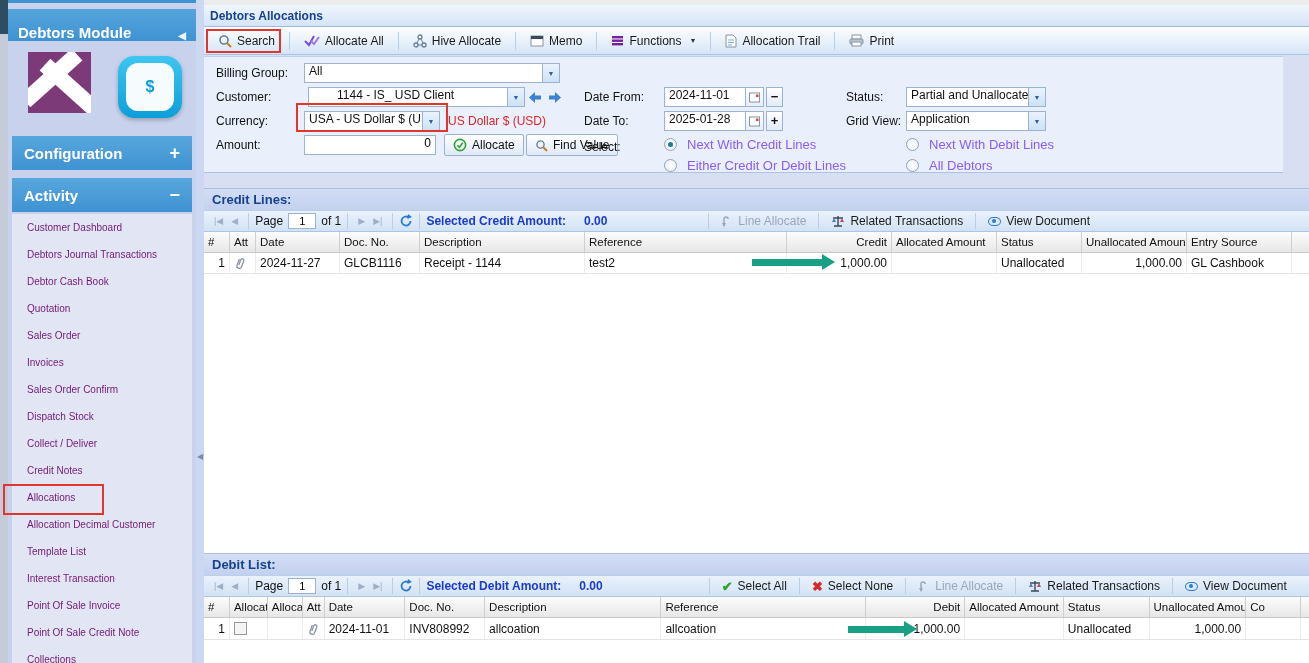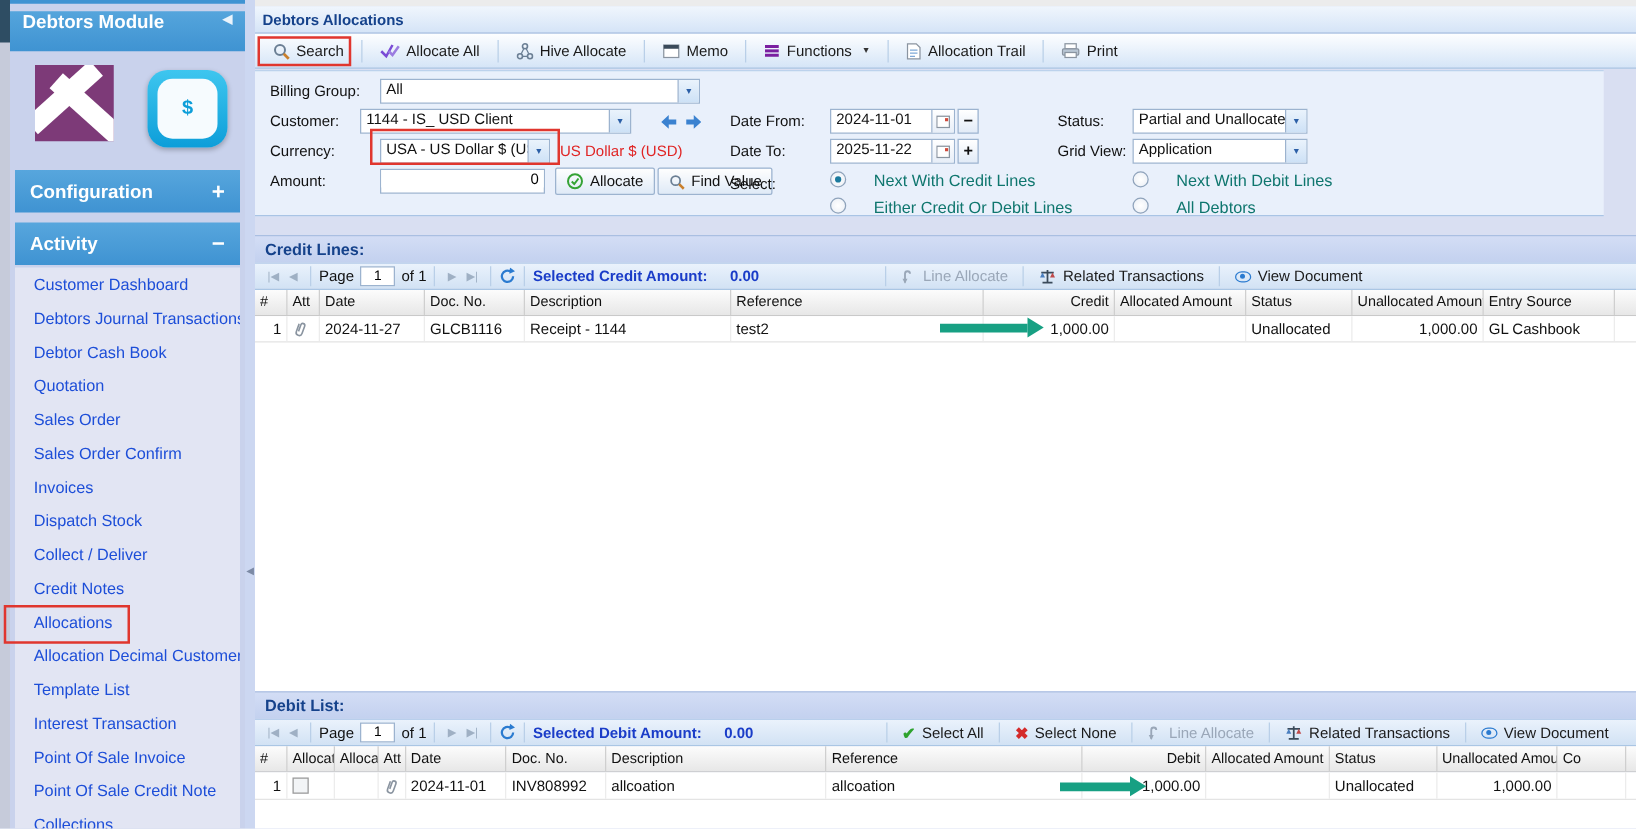--- a/index.html
+++ b/index.html
@@ -6,32 +6,32 @@
   body { font-family: "Liberation Sans", sans-serif; }
   .page { position:relative; width:1309px; height:663px; overflow:hidden; background:#d9dff2; font-size:12px; color:#111; }
 
   
   .edge-strip { position:absolute; left:0; top:0; width:8px; height:663px; background:#c6cbda; }
   .edge-strip-top { position:absolute; left:0; top:0; width:8px; height:34px; background:#2e4d63; }
 
   
   .sidebar { position:absolute; left:8px; top:0; width:188px; height:663px; background:#c9d2ec; }
   .sidebar-topline { position:absolute; left:0; top:0; width:188px; height:3px; background:#3f93d2; }
-  .sidebar-header { position:absolute; left:0; top:9px; width:188px; height:32px; background:linear-gradient(#55a5dc,#3f93d2); color:#fff; font-weight:bold; font-size:15px; display:flex; align-items:flex-start; padding:0 10px; }
+  .sidebar-header { position:absolute; left:0; top:9px; width:188px; height:32px; background:linear-gradient(#55a5dc,#3f93d2); color:#fff; font-weight:bold; font-size:15px; display:flex; align-items:flex-end; padding:0 10px; }
   .sidebar-header .collapse { margin-left:auto; font-size:10px; color:#eaf4fc; }
   .logo-area { position:absolute; left:0; top:44px; width:188px; height:90px; }
   .logo-purple { position:absolute; left:20px; top:8px; width:63px; height:61px; background:#7d3a78; overflow:hidden; }
   .logo-purple .rib1 { position:absolute; left:-12px; top:18px; width:70px; height:16px; background:#fff; transform:rotate(-42deg); }
   .logo-purple .rib2 { position:absolute; left:8px; top:28px; width:70px; height:16px; background:#fff; transform:rotate(42deg); }
   .module-badge { position:absolute; left:110px; top:12px; width:64px; height:62px; border-radius:16px; background:linear-gradient(#3ec6ef,#0d9ed9); box-shadow:0 2px 4px rgba(0,0,0,.25); display:flex; align-items:center; justify-content:center; }
   .module-badge-inner { width:48px; height:48px; border-radius:12px; background:#f6fbfe; display:flex; align-items:center; justify-content:center; color:#0d9ed9; font-weight:bold; font-size:16px; }
   .acc-bar { position:absolute; left:4px; width:180px; height:34px; background:linear-gradient(#57a6dd,#3f93d2); color:#fff; font-weight:bold; font-size:15px; display:flex; align-items:center; padding:0 12px; cursor:pointer; }
   .acc-bar .toggle { margin-left:auto; font-size:18px; font-weight:bold; }
   .menu { position:absolute; left:4px; top:214px; width:180px; height:449px; background:#e2e5f3; overflow:hidden; }
-  .menu-item { height:27px; line-height:27px; padding-left:15px; font-size:13px; color:#1d4ed8; cursor:pointer; white-space:nowrap; }
+  .menu-item { height:27px; line-height:27px; padding-left:15px; font-size:10px; color:#701a75; cursor:pointer; white-space:nowrap; }
 
   
   .splitter { position:absolute; left:196px; top:0; width:8px; height:663px; background:#ccd7f1; }
   .splitter .handle { position:absolute; left:1px; top:452px; font-size:8px; color:#7c8aa5; }
 
   
   .main { position:absolute; left:204px; top:0; width:1105px; height:663px; background:#d9dff2; }
   .top-strip { position:absolute; left:0; top:0; width:1105px; height:5px; background:#ececec; }
   .title-bar { position:absolute; left:0; top:5px; width:1105px; height:22px; background:linear-gradient(#f0f6fd,#d5e4f7); border-bottom:1px solid #9ebade; color:#15428b; font-weight:bold; font-size:12px; display:flex; align-items:center; padding-left:6px; }
   .main-toolbar { position:absolute; left:0; top:27px; width:1105px; height:28px; background:linear-gradient(#fdfeff,#d5e5f7); border-bottom:1px solid #aac6e4; display:flex; align-items:center; padding-left:4px; }
@@ -44,21 +44,21 @@
   .flabel { position:absolute; font-size:12px; color:#111; line-height:20px; }
   .field { position:absolute; height:20px; background:#fff; border:1px solid #9cb3cf; display:flex; align-items:flex-start; }
   .field .txt { flex:1; padding:0 4px; font-size:12px; white-space:nowrap; overflow:hidden; }
   .dd-btn { width:17px; height:100%; background:linear-gradient(#eaf3fc,#cde1f6); border-left:1px solid #9cb3cf; display:flex; align-items:center; justify-content:center; font-size:7px; color:#2b5fa7; cursor:pointer; }
   .num-input { text-align:right; padding:0 4px; width:100%; font-size:12px; border:none; outline:none; font-family:"Liberation Sans",sans-serif; }
   .small-btn { position:absolute; height:22px; background:linear-gradient(#fefefe,#dfeaf7); border:1px solid #9cb3cf; border-radius:2px; display:flex; align-items:center; gap:5px; padding:0 8px; font-size:12px; cursor:pointer; }
   .nav-arrow-btn { position:absolute; width:19px; height:20px; display:flex; align-items:center; justify-content:center; cursor:pointer; }
   .cal-btn { width:18px; height:100%; border-left:1px solid #9cb3cf; background:linear-gradient(#fff,#e7eef8); display:flex; align-items:center; justify-content:center; cursor:pointer; }
   .pm-btn { position:absolute; width:17px; height:20px; border:1px solid #9cb3cf; background:linear-gradient(#fff,#e2ebf7); text-align:center; line-height:18px; font-weight:bold; font-size:13px; cursor:pointer; }
   .currency-note { position:absolute; color:#e02525; font-size:12px; line-height:20px; white-space:nowrap; }
-  .radio { position:absolute; display:flex; align-items:flex-start; gap:22px; font-size:13px; color:#0f766e; cursor:pointer; }
+  .radio { position:absolute; display:flex; align-items:center; gap:10px; font-size:13px; color:#8b5cf6; cursor:pointer; }
   .radio .circ { width:13px; height:13px; border-radius:50%; border:1px solid #8fa3bb; background:radial-gradient(#fff,#e9eef5); position:relative; }
   .radio.checked .circ::after { content:""; position:absolute; left:3px; top:3px; width:5px; height:5px; border-radius:50%; background:#1b7a9e; }
 
   
   .section-header { position:absolute; left:0; width:1105px; height:22px; background:linear-gradient(#d3ddf5,#c3d1ef); color:#15428b; font-weight:bold; font-size:13px; display:flex; align-items:center; padding-left:8px; border-top:1px solid #aabfe2; }
   .grid-toolbar { position:absolute; left:0; width:1105px; height:22px; background:linear-gradient(#eaf2fc,#d2e2f4); border-top:1px solid #b9cfec; border-bottom:1px solid #aac6e4; display:flex; align-items:center; font-size:12px; padding-left:6px; white-space:nowrap; }
   .gt-sep { width:1px; height:16px; background:#b9cfe8; margin:0 6px; }
   .nav-ic { color:#9fb0c4; font-size:9px; padding:0 4px; cursor:pointer; }
   .page-input { width:28px; height:16px; border:1px solid #9cb3cf; text-align:center; font-size:11px; font-family:"Liberation Sans",sans-serif; }
   .sel-amt-label { color:#1a3cc8; font-weight:bold; font-size:12px; }
@@ -115,22 +115,22 @@
     <div class="acc-bar" style="top:178px;">
       <span>Activity</span>
       <span class="toggle">−</span>
     </div>
     <div class="menu" id="sidebar-menu">
         <div class="menu-item">Customer Dashboard</div>
         <div class="menu-item">Debtors Journal Transactions</div>
         <div class="menu-item">Debtor Cash Book</div>
         <div class="menu-item">Quotation</div>
         <div class="menu-item">Sales Order</div>
+        <div class="menu-item">Invoices</div>
         <div class="menu-item">Sales Order Confirm</div>
-        <div class="menu-item">Invoices</div>
         <div class="menu-item">Dispatch Stock</div>
         <div class="menu-item">Collect / Deliver</div>
         <div class="menu-item">Credit Notes</div>
         <div class="menu-item">Allocations</div>
         <div class="menu-item">Allocation Decimal Customer</div>
         <div class="menu-item">Template List</div>
         <div class="menu-item">Interest Transaction</div>
         <div class="menu-item">Point Of Sale Invoice</div>
         <div class="menu-item">Point Of Sale Credit Note</div>
         <div class="menu-item">Collections</div>
@@ -230,21 +230,21 @@
 
     <div class="filter-panel">
 
       <div class="flabel" style="left:12px; top:6px;">Billing Group:</div>
       <div class="field" style="left:100px; top:6px; width:256px;">
         <span class="txt">All</span>
         <span class="dd-btn">▼</span>
       </div>
 
       <div class="flabel" style="left:12px; top:30px;">Customer:</div>
-      <div class="field" style="left:84px; top:30px; width:217px;">
+      <div class="field" style="left:104px; top:30px; width:217px;padding-left:24px;">
         <span class="txt">1144 - IS_ USD Client</span>
         <span class="dd-btn">▼</span>
       </div>
       <span class="nav-arrow-btn" style="left:321px; top:30px;">
         <svg width="16" height="13">
             <path d="M8 1 L2 6.5 L8 12 V8.5 H14 V4.5 H8 Z" fill="#3b82d0"></path>
           </svg>
       </span>
       <span class="nav-arrow-btn" style="left:341px; top:30px;">
         <svg width="16" height="13">
@@ -289,21 +289,21 @@
           <svg width="11" height="11">
               <rect x="0.5" y="1" width="10" height="9" fill="#fff" stroke="#8a94a0"></rect>
               <rect x="7" y="2.5" width="2.5" height="2.5" fill="#d04b3c"></rect>
             </svg>
         </span>
       </div>
       <div class="pm-btn" style="left:562px; top:30px;">−</div>
 
       <div class="flabel" style="left:380px; top:54px;">Date To:</div>
       <div class="field" style="left:460px; top:54px; width:100px;">
-        <span class="txt">2025-11-22</span>
+        <span class="txt">2025-01-28</span>
         <span class="cal-btn">
           <svg width="11" height="11">
               <rect x="0.5" y="1" width="10" height="9" fill="#fff" stroke="#8a94a0"></rect>
               <rect x="7" y="2.5" width="2.5" height="2.5" fill="#d04b3c"></rect>
             </svg>
         </span>
       </div>
       <div class="pm-btn" style="left:562px; top:54px;">+</div>
 
       <div class="flabel" style="left:380px; top:80px;">Select:</div>

